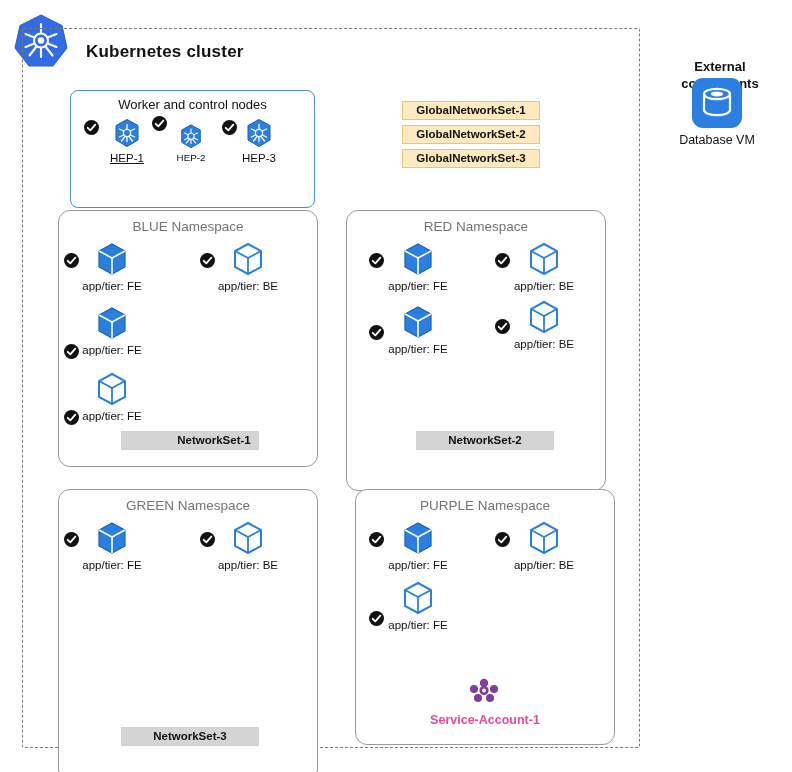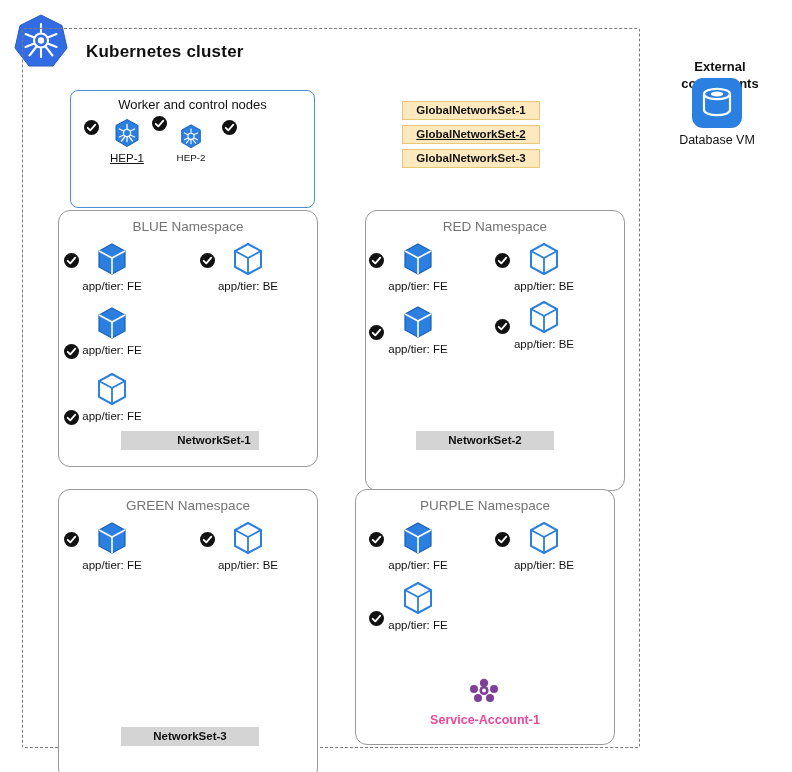--- a/index.html
+++ b/index.html
@@ -288,23 +288,42 @@
     </span>
     <span class="hep-label">HEP-2</span>
   </div>
 
   <div class="check" style="left:222px; top:120px;">
     <svg viewBox="0 0 15 15" width="15" height="15">
       <circle cx="7.5" cy="7.5" r="7.5" fill="#111"></circle>
       <polyline points="3.7,7.8 6.3,10.4 11.3,4.6" fill="none" stroke="#fff" stroke-width="1.8" stroke-linecap="round" stroke-linejoin="round"></polyline>
     </svg>
   </div>
+  <div class="hep" style="left:230px; top:118px;">
+    <span class="hep-icon">
+      <svg viewBox="0 0 30 30" width="30" height="30">
+        <polygon points="15,1.5 26,7.5 26,22 15,28.5 4,22 4,7.5" fill="#2a7fe0" stroke="#1a5fb4" stroke-width="1"></polygon>
+        <g fill="none" stroke="#ffffff" stroke-width="1.3" stroke-linecap="round">
+          <circle cx="15" cy="15" r="3.6"></circle>
+          <line x1="15" y1="6.5" x2="15" y2="11"></line>
+          <line x1="15" y1="19" x2="15" y2="23.5"></line>
+          <line x1="7.4" y1="11" x2="11.6" y2="13"></line>
+          <line x1="18.4" y1="17" x2="22.6" y2="19"></line>
+          <line x1="22.6" y1="11" x2="18.4" y2="13"></line>
+          <line x1="11.6" y1="17" x2="7.4" y2="19"></line>
+          <line x1="9.5" y1="23" x2="13" y2="18.5"></line>
+          <line x1="20.5" y1="23" x2="17" y2="18.5"></line>
+        </g>
+      </svg>
+    </span>
+    <span class="hep-label">HEP-3</span>
+  </div>
 
   <div class="gns" style="left:402px; top:101px;">GlobalNetworkSet-1</div>
-  <div class="gns" style="left:402px; top:125px;text-decoration:underline;">GlobalNetworkSet-2</div>
+  <div class="gns" style="left:402px; top:125px;">GlobalNetworkSet-2</div>
   <div class="gns" style="left:402px; top:149px;">GlobalNetworkSet-3</div>
 
   <div class="ext-title">
     <span>External</span><br>
     <span>components</span>
   </div>
   <div class="db-vm-icon">
     <svg viewBox="0 0 54 54" width="54" height="54">
       <rect x="2" y="2" width="50" height="50" rx="11" fill="#2a7fe0"></rect>
       <ellipse cx="27" cy="18" rx="13" ry="5.2" fill="none" stroke="#ffffff" stroke-width="2.2"></ellipse>
@@ -376,21 +395,21 @@
       <svg viewBox="0 0 34 34" width="34" height="34">
         <polygon points="17,2 30,9 30,25 17,32 4,25 4,9" fill="#ffffff" stroke="#2a7fe0" stroke-width="2"></polygon>
         <polyline points="4,9 17,16 30,9" fill="none" stroke="#2a7fe0" stroke-width="1.8"></polyline>
         <line x1="17" y1="16" x2="17" y2="32" stroke="#2a7fe0" stroke-width="1.8"></line>
       </svg>
     </span>
     <span class="wep-label">app/tier: FE</span>
   </div>
   <div class="netset" style="left:121px; top:431px;padding-left:48px;">NetworkSet-1</div>
 
-  <div class="ns-box" style="left:365px; top:210px; width:260px; height:281px;">
+  <div class="ns-box" style="left:346px; top:210px; width:260px; height:281px;">
     <div class="ns-title">RED Namespace</div>
   </div>
   <div class="check" style="left:369px; top:253px;">
     <svg viewBox="0 0 15 15" width="15" height="15">
         <circle cx="7.5" cy="7.5" r="7.5" fill="#111"></circle>
         <polyline points="3.7,7.8 6.3,10.4 11.3,4.6" fill="none" stroke="#fff" stroke-width="1.8" stroke-linecap="round" stroke-linejoin="round"></polyline>
       </svg>
   </div>
   <div class="wep" style="left:375px; top:242px;">
     <span class="wep-icon">

